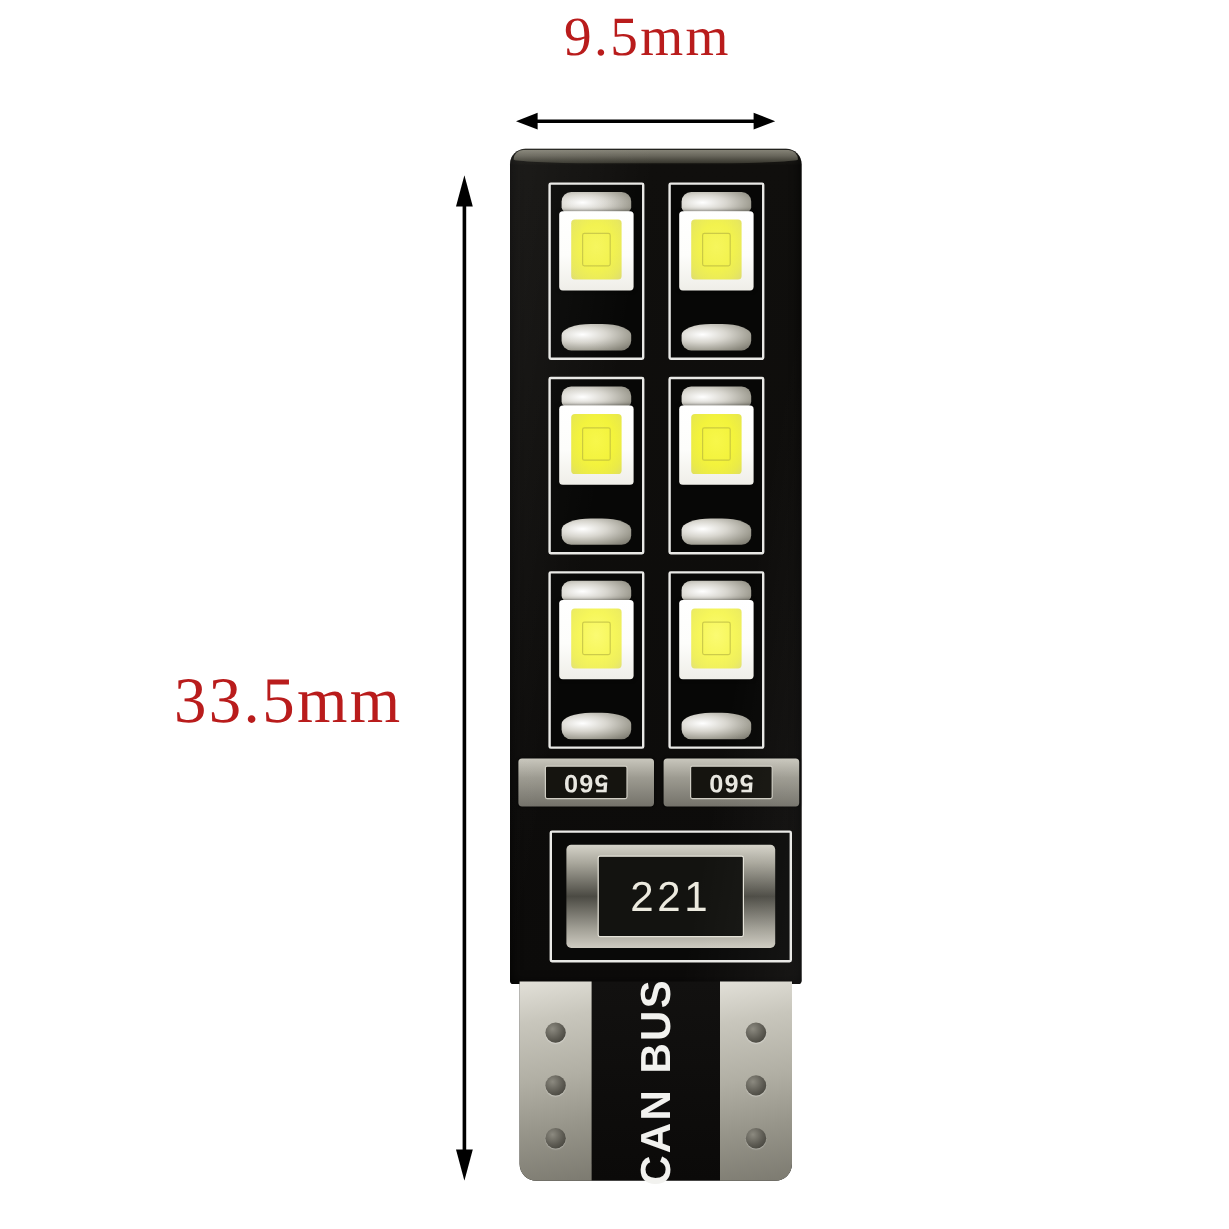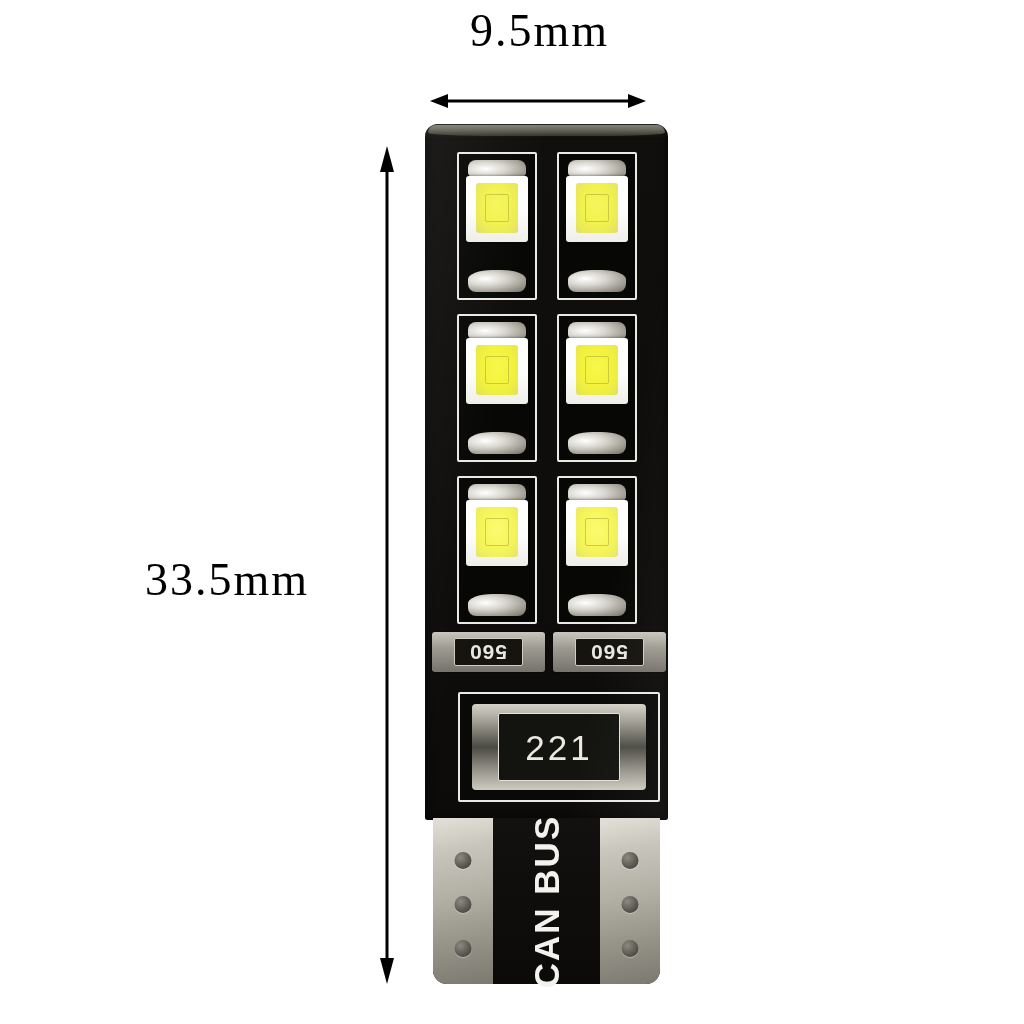--- a/index.html
+++ b/index.html
@@ -8,33 +8,33 @@
     background:#ffffff;
     font-family:"Liberation Serif", serif;
     position:relative;
     overflow:hidden;
   }
   .stage{position:absolute;inset:0;}
 
   
   .dim-label{
     position:absolute;
-    color:#000000;
+    color:#b91c1c;
     font-family:"Liberation Serif", serif;
     letter-spacing:2px;
     white-space:nowrap;
     line-height:1;
   }
   #label-width{
     left:470px; top:8px;
     font-size:46px;
   }
   #label-height{
     left:145px; top:557px;
-    font-size:46px;
+    font-size:54px;
   }
 
   
   .arrow-h{
     position:absolute;
     left:430px; top:92px;
     width:216px; height:18px;
   }
   .arrow-v{
     position:absolute;

